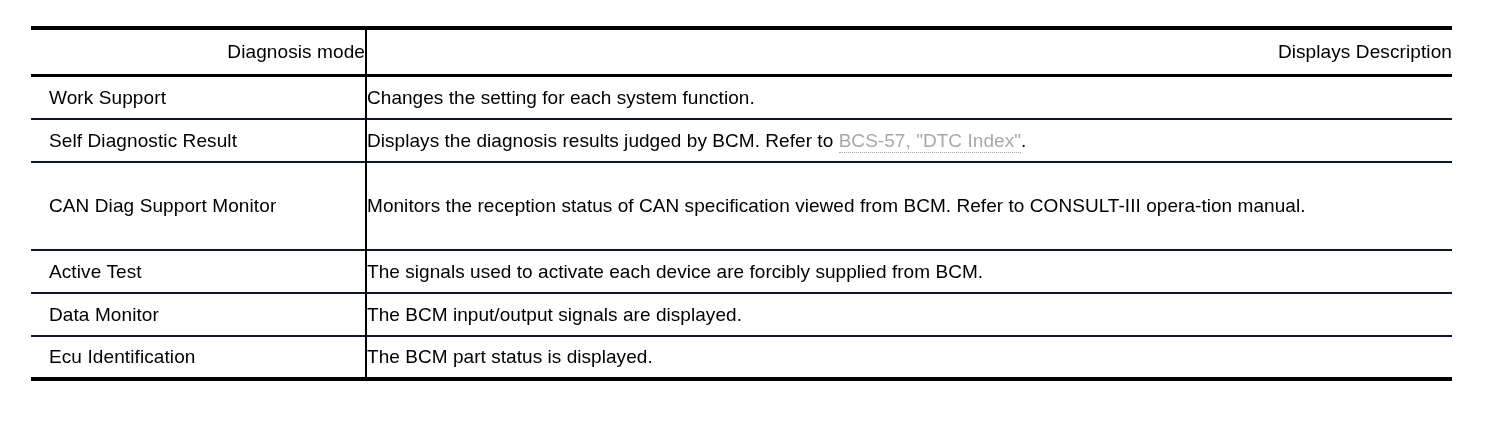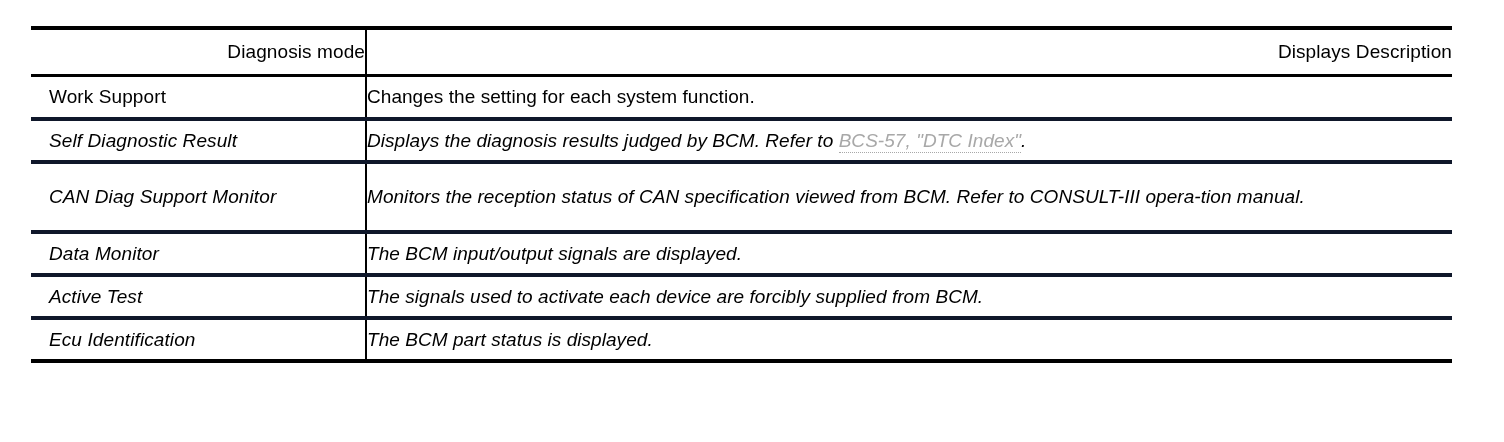--- a/index.html
+++ b/index.html
@@ -61,43 +61,42 @@
     text-align: right;
     font-size: 19px;
     line-height: 22px;
     letter-spacing: 0.1px;
     font-weight: 400;
   }
 
   
   tbody tr + tr .cell-mode,
   tbody tr + tr .cell-desc {
-    border-top: 4px solid #0f172a;
-    font-style: italic;
+    border-top: 2px solid #0f172a;
   }
 
   .mode-text {
     display: block;
     padding-left: 18px;
     padding-right: 10px;
     font-size: 19px;
     line-height: 23px;
     letter-spacing: 0.1px;
   }
 
   .desc-text {
     display: block;
     padding-right: 14px;
     font-size: 19px;
     line-height: 27px;
     letter-spacing: 0.05px;
   }
 
   .r-single { height: 43px; }
-  .r-double { height: 70px; }
+  .r-double { height: 88px; }
 
   
   .xref {
     color: #a8a8a8;
     border-bottom: 1px dotted #a8a8a8;
     padding-bottom: 1px;
   }
 
   
   ul.bullets {
@@ -167,33 +166,33 @@
         <td class="cell-mode">
           <span class="mode-text">CAN Diag Support Monitor</span>
         </td>
         <td class="cell-desc">
           <span class="desc-text">Monitors the reception status of CAN specification viewed from BCM. Refer to CONSULT-III opera-tion manual.</span>
         </td>
       </tr>
 
       <tr class="r-single">
         <td class="cell-mode">
+          <span class="mode-text">Active Test</span>
+        </td>
+        <td class="cell-desc">
+          <span class="desc-text">The signals used to activate each device are forcibly supplied from BCM.</span>
+        </td>
+      </tr>
+
+      <tr class="r-single">
+        <td class="cell-mode">
           <span class="mode-text">Data Monitor</span>
         </td>
         <td class="cell-desc">
           <span class="desc-text">The BCM input/output signals are displayed.</span>
-        </td>
-      </tr>
-
-      <tr class="r-single">
-        <td class="cell-mode">
-          <span class="mode-text">Active Test</span>
-        </td>
-        <td class="cell-desc">
-          <span class="desc-text">The signals used to activate each device are forcibly supplied from BCM.</span>
         </td>
       </tr>
 
       <tr class="r-single">
         <td class="cell-mode">
           <span class="mode-text">Ecu Identification</span>
         </td>
         <td class="cell-desc">
           <span class="desc-text">The BCM part status is displayed.</span>
         </td>

